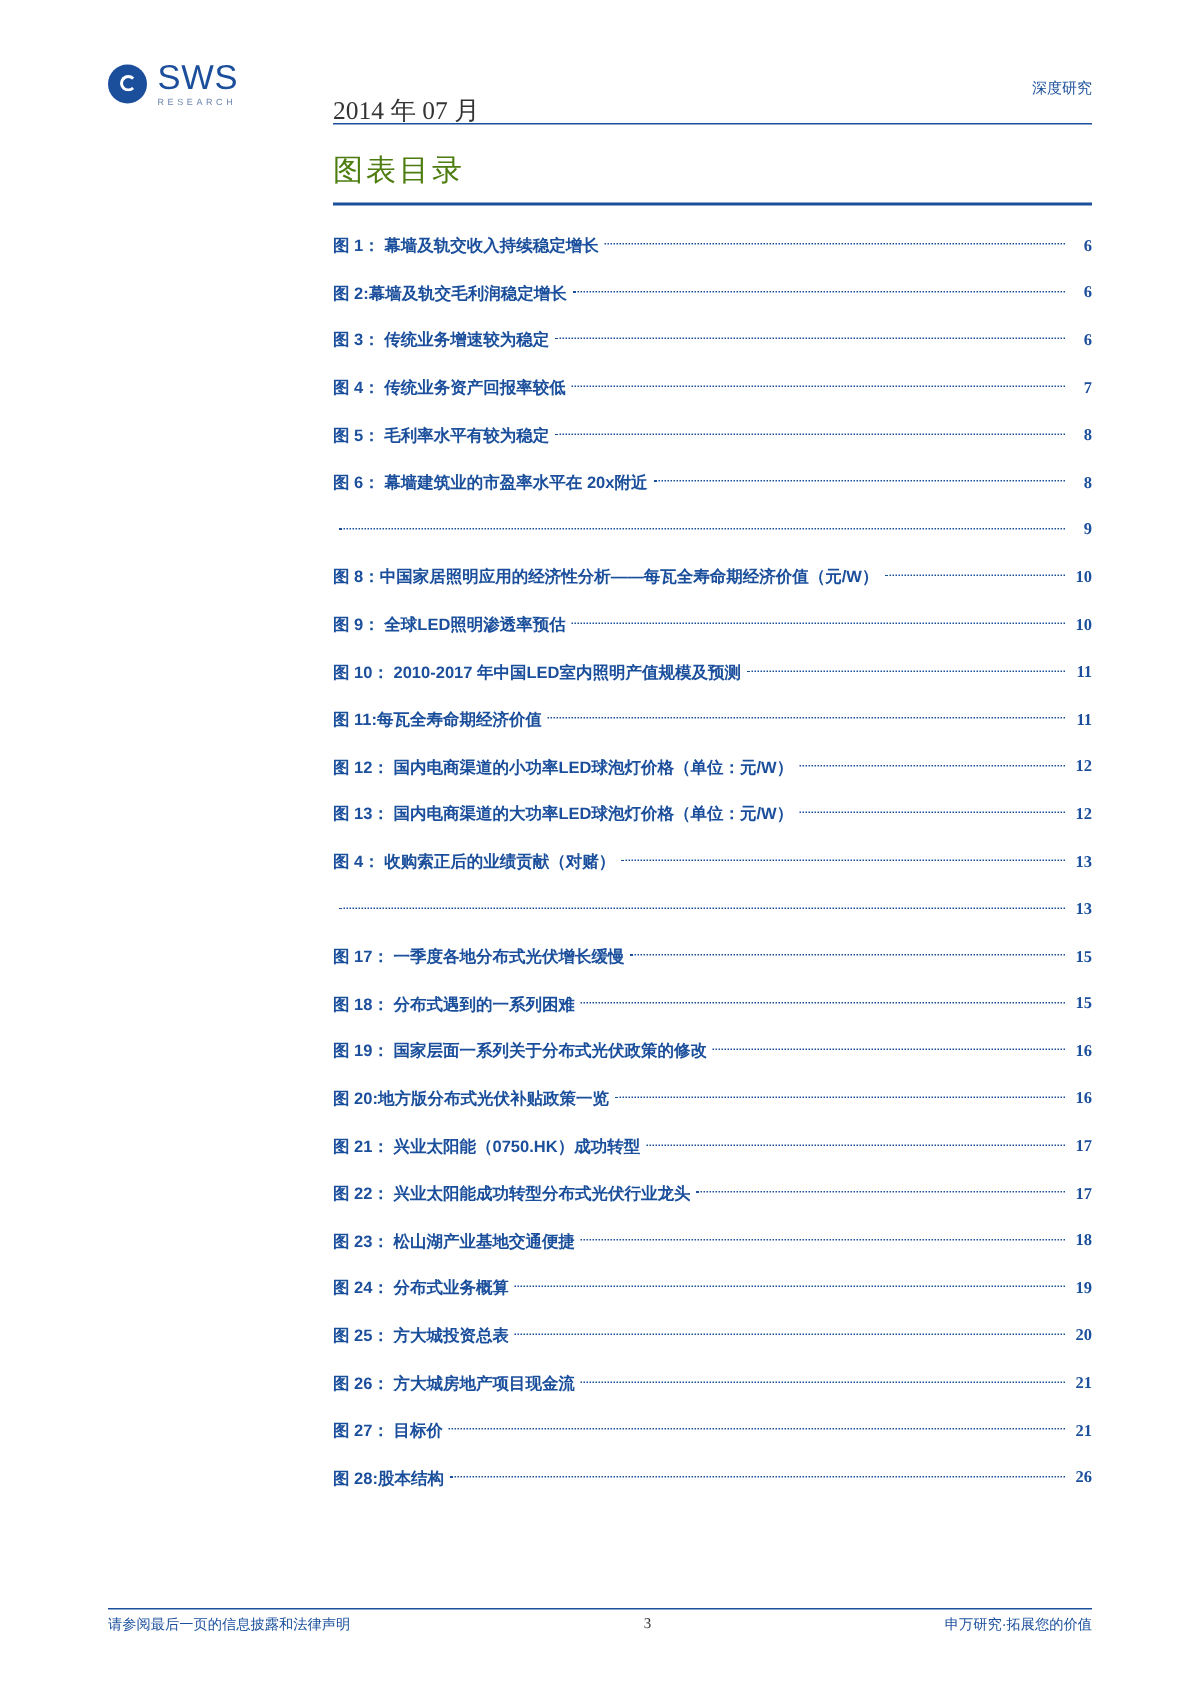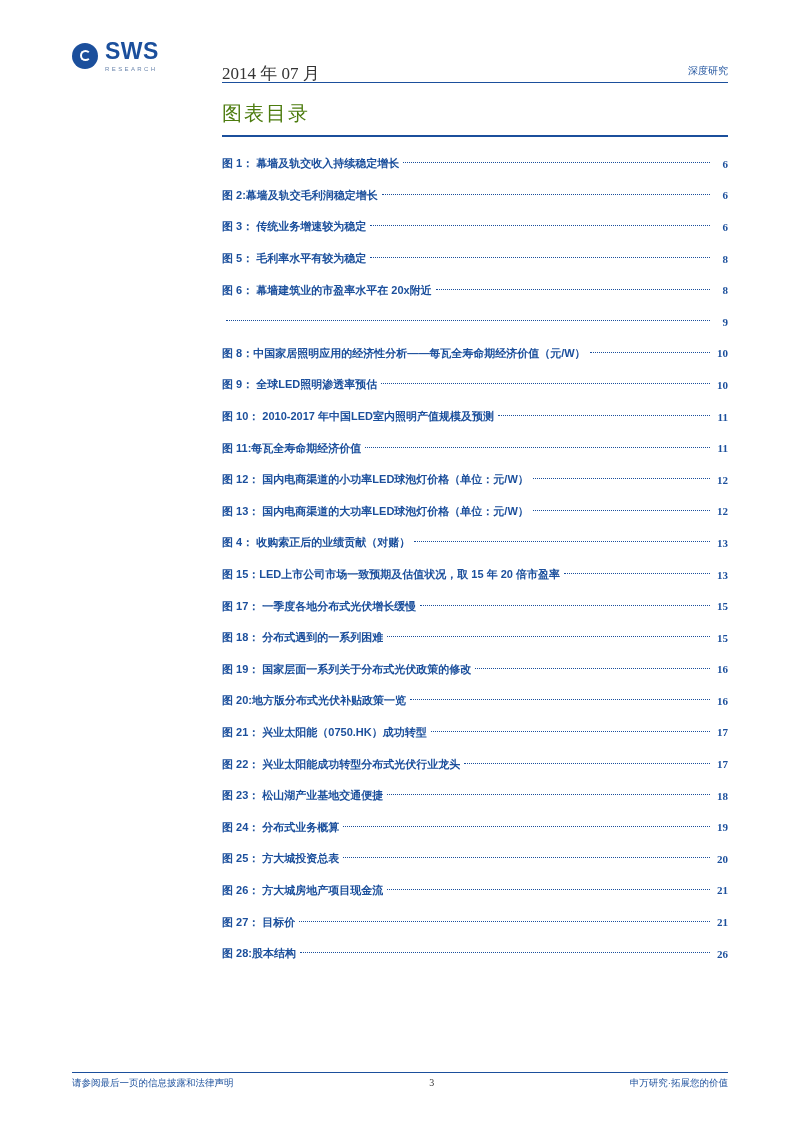--- a/index.html
+++ b/index.html
@@ -53,21 +53,21 @@
     border-right-color: transparent;
     box-sizing: border-box;
   }
   .logo-text {
     display: flex;
     flex-direction: column;
     line-height: 1;
   }
   .logo-name {
     font-size: 23px;
-    font-weight: bold;
+    font-weight: normal;
     color: #1b4f9c;
     letter-spacing: 0.5px;
   }
   .logo-sub {
     font-size: 6px;
     color: #6b86ad;
     letter-spacing: 2.4px;
     margin-top: 3px;
   }
 
@@ -83,21 +83,21 @@
     position: absolute;
     left: 222px;
     top: 62px;
     font-size: 17px;
     color: #333333;
     font-family: "Liberation Serif", serif;
   }
   .header-type {
     position: absolute;
     right: 72px;
-    top: 64px;
+    top: 52px;
     font-size: 10px;
     color: #1b4f9c;
     font-family: Liberation Mono, monospace;
   }
 
   
   .title-block {
     position: absolute;
     left: 222px;
     top: 100px;
@@ -211,20 +211,25 @@
       <span class="toc-label">图 2:幕墙及轨交毛利润稳定增长</span>
       <span class="toc-dots"></span>
       <span class="toc-page">6</span>
     </div>
     <div class="toc-row">
       <span class="toc-label">图 3： 传统业务增速较为稳定</span>
       <span class="toc-dots"></span>
       <span class="toc-page">6</span>
     </div>
     <div class="toc-row">
+      <span class="toc-label">图 4： 传统业务资产回报率较低</span>
+      <span class="toc-dots"></span>
+      <span class="toc-page">7</span>
+    </div>
+    <div class="toc-row">
       <span class="toc-label">图 5： 毛利率水平有较为稳定</span>
       <span class="toc-dots"></span>
       <span class="toc-page">8</span>
     </div>
     <div class="toc-row">
       <span class="toc-label">图 6： 幕墙建筑业的市盈率水平在 20x附近</span>
       <span class="toc-dots"></span>
       <span class="toc-page">8</span>
     </div>
     <div class="toc-row">
@@ -260,21 +265,20 @@
       <span class="toc-label">图 13： 国内电商渠道的大功率LED球泡灯价格（单位：元/W）</span>
       <span class="toc-dots"></span>
       <span class="toc-page">12</span>
     </div>
     <div class="toc-row">
       <span class="toc-label">图 4： 收购索正后的业绩贡献（对赌）</span>
       <span class="toc-dots"></span>
       <span class="toc-page">13</span>
     </div>
     <div class="toc-row">
-      <span class="toc-label">图 15：LED上市公司市场一致预期及估值状况，取 15 年 20 倍市盈率</span>
       <span class="toc-dots"></span>
       <span class="toc-page">13</span>
     </div>
     <div class="toc-row">
       <span class="toc-label">图 17： 一季度各地分布式光伏增长缓慢</span>
       <span class="toc-dots"></span>
       <span class="toc-page">15</span>
     </div>
     <div class="toc-row">
       <span class="toc-label">图 18： 分布式遇到的一系列困难</span>

